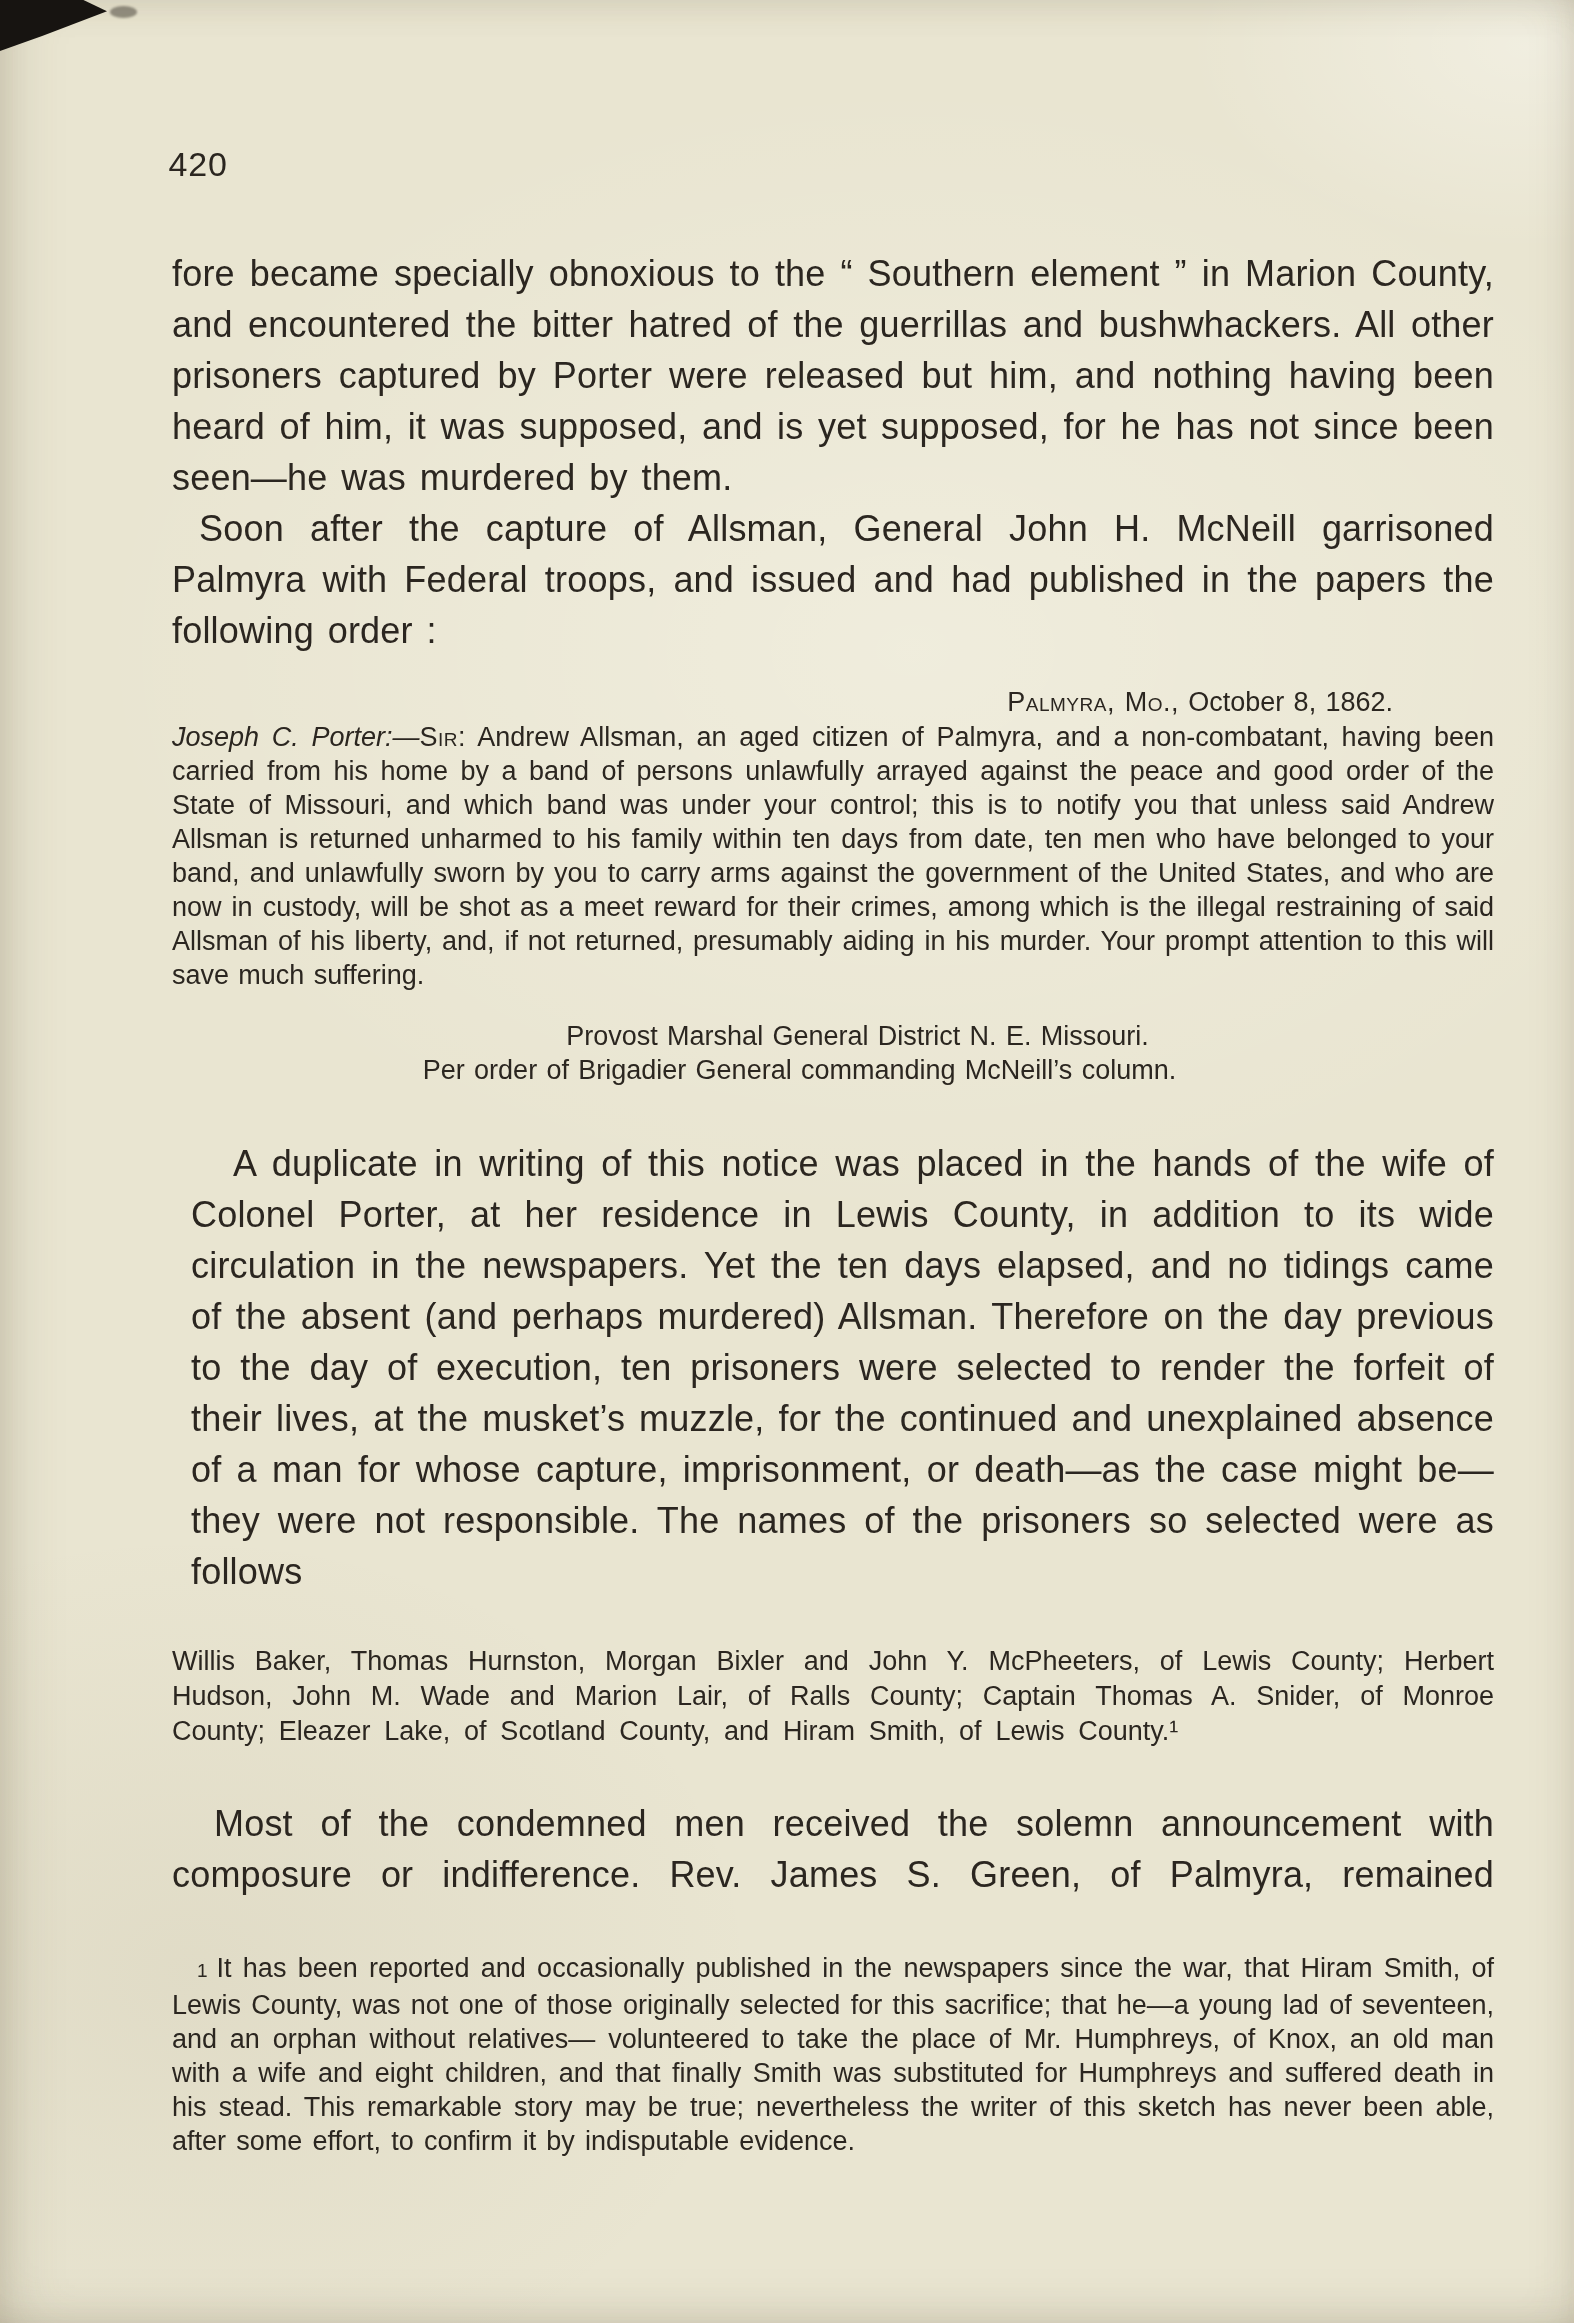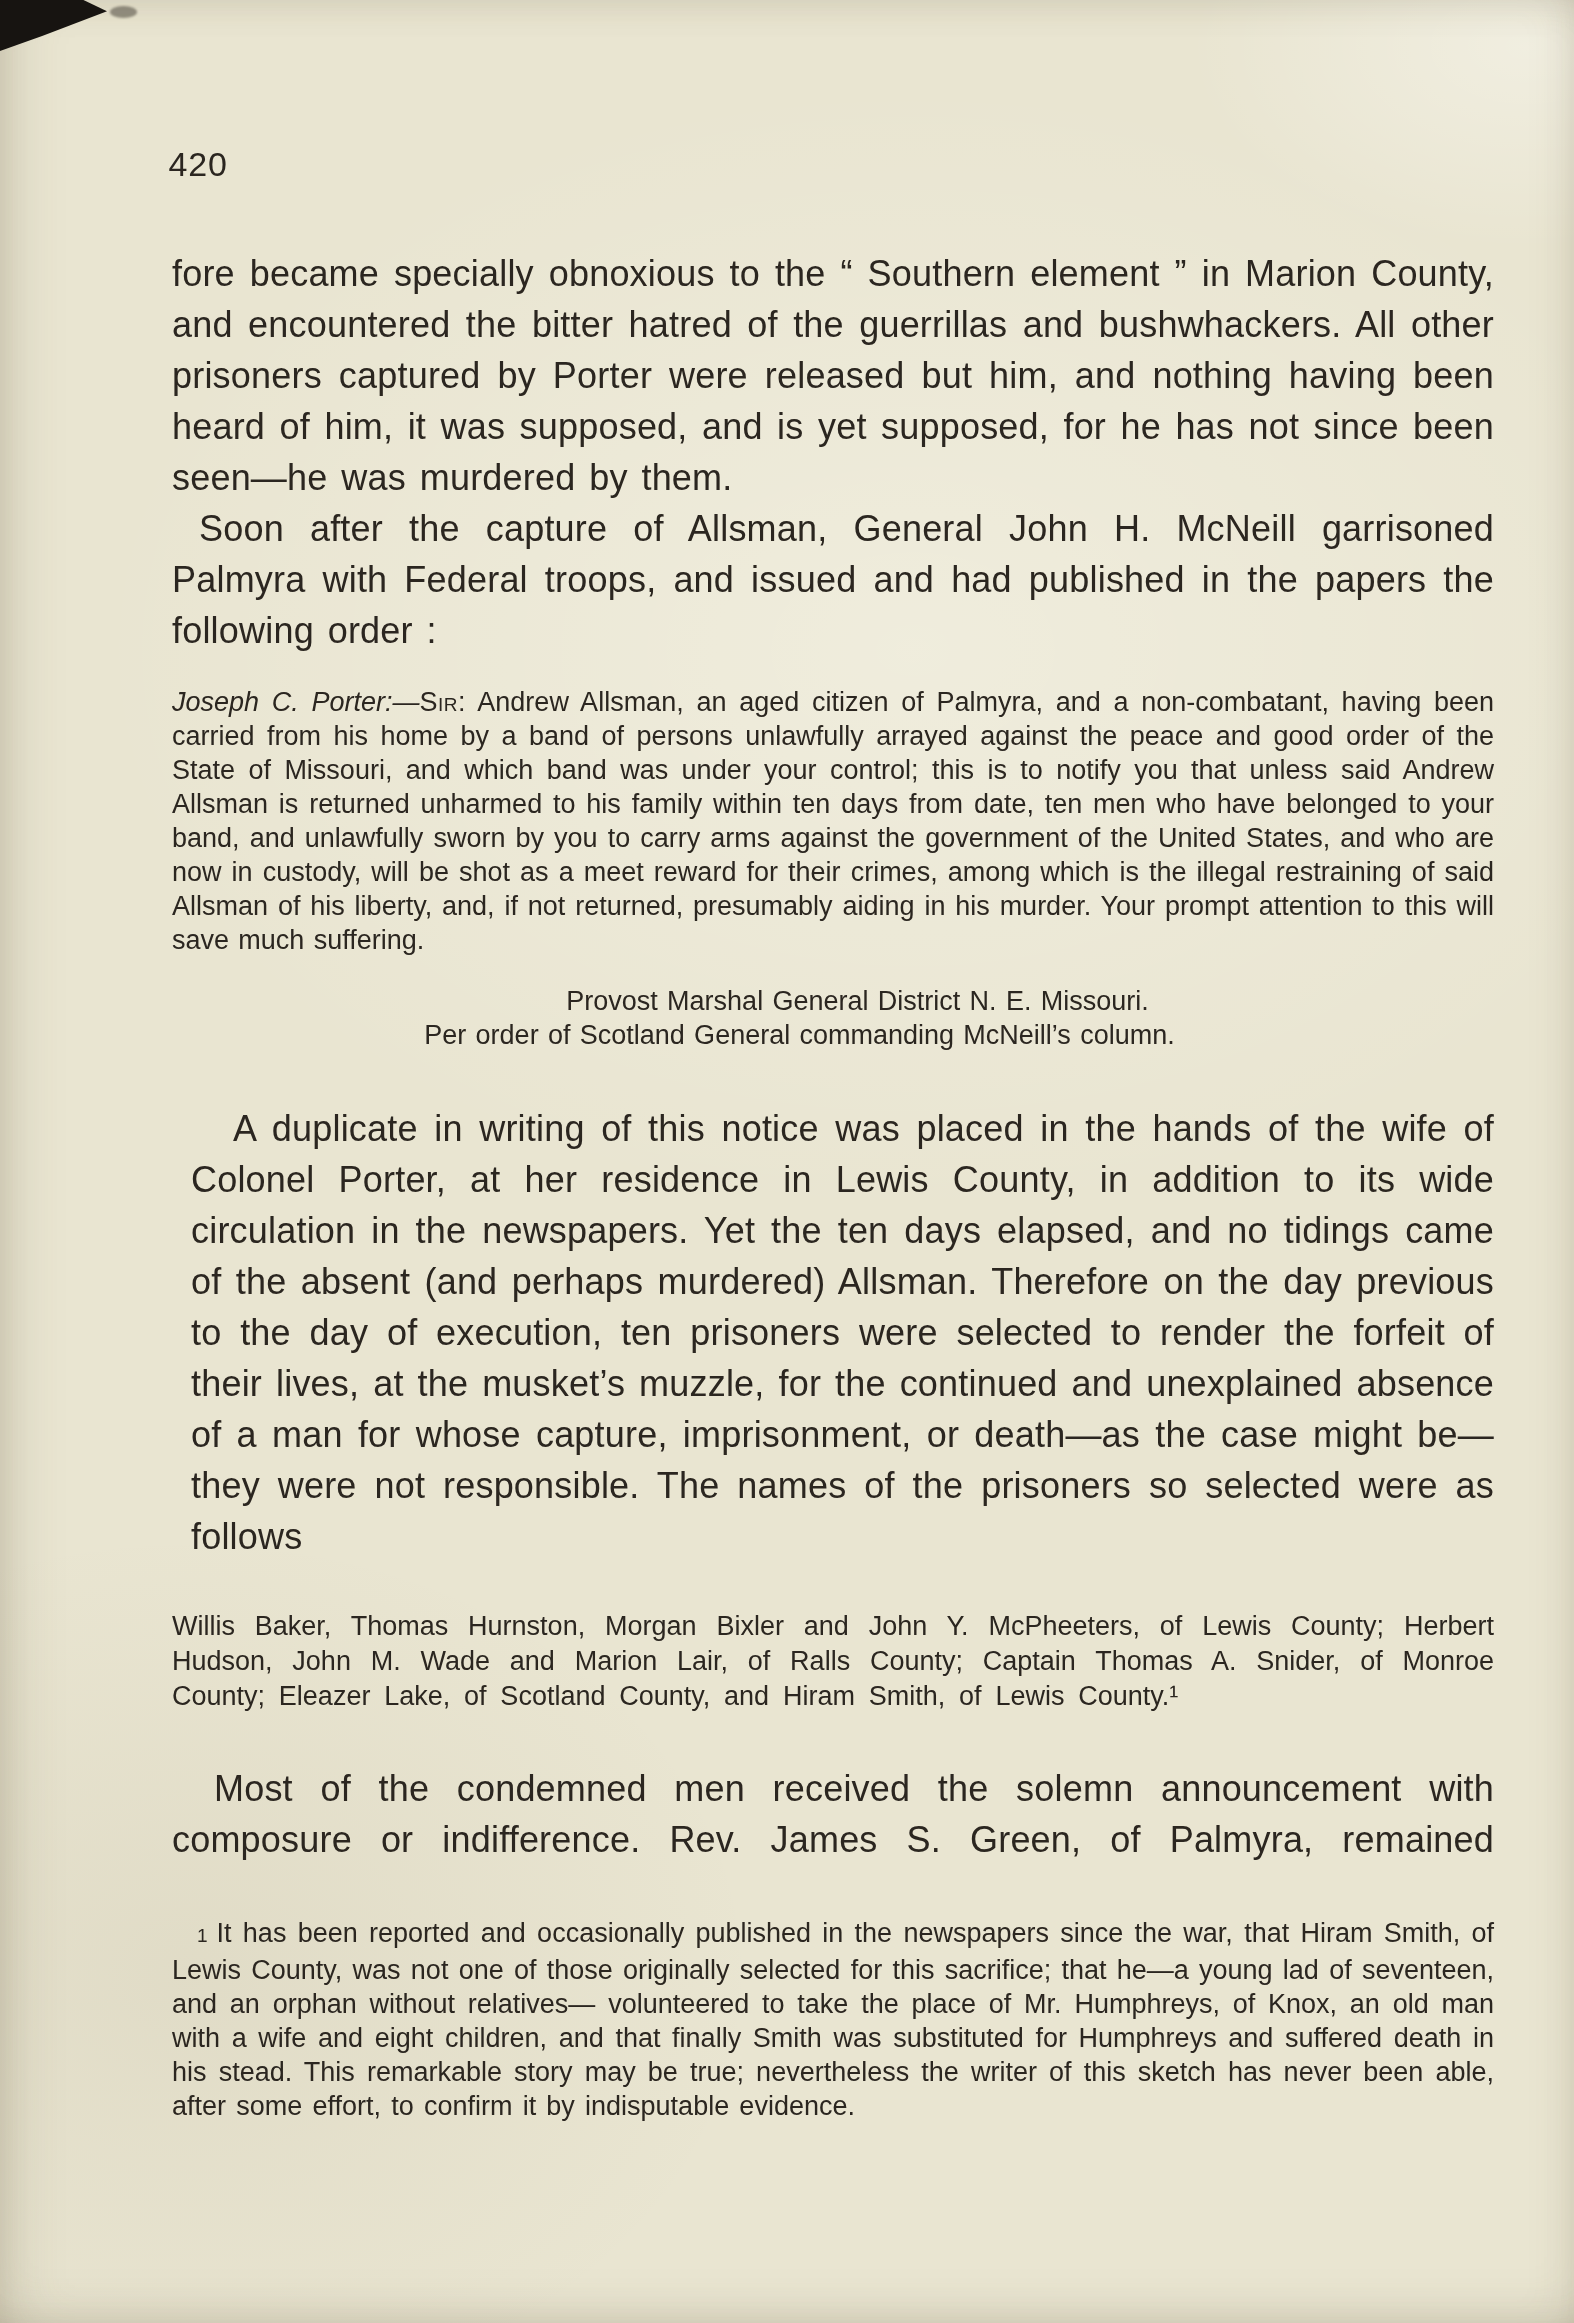--- a/index.html
+++ b/index.html
@@ -129,26 +129,30 @@
 
     <div class="header-row">
       <span class="page-num">420</span>
     </div>
 
     <p class="body-par par-first">fore became specially obnoxious to the “ Southern element ” in Marion County, and encountered the bitter hatred of the guerrillas and bushwhackers.  All other prisoners captured by Porter were released but him, and nothing having been heard of him, it was supposed, and is yet supposed, for he has not since been seen—he was murdered by them.</p>
 
     <p class="body-par indent-sm">Soon after the capture of Allsman, General John H. McNeill garrisoned Palmyra with Federal troops, and issued and had published in the papers the following order :</p>
 
     <div class="letter">
+      <div class="dateline">
+        <span class="sc">Palmyra, Mo.,</span>
+        <span>October 8, 1862.</span>
+      </div>
       <p class="letter-body">
         <span class="italic">Joseph C. Porter:—</span><span class="sc">Sir:</span>
         <span>Andrew Allsman, an aged citizen of Palmyra, and a non-combatant, having been carried from his home by a band of persons unlawfully arrayed against the peace and good order of the State of Missouri, and which band was under your control; this is to notify you that unless said Andrew Allsman is returned unharmed to his family within ten days from date, ten men who have belonged to your band, and unlawfully sworn by you to carry arms against the government of the United States, and who are now in custody, will be shot as a meet reward for their crimes, among which is the illegal restraining of said Allsman of his liberty, and, if not returned, presumably aiding in his murder.  Your prompt attention to this will save much suffering.</span>
       </p>
       <div class="sig-title">Provost Marshal General District N. E. Missouri.</div>
-      <div class="per-order">Per order of Scotland General commanding McNeill’s column.</div>
+      <div class="per-order">Per order of Brigadier General commanding McNeill’s column.</div>
     </div>
 
     <p class="body-par indent-lg par-duplicate">A duplicate in writing of this notice was placed in the hands of the wife of Colonel Porter, at her residence in Lewis County, in addition to its wide circulation in the newspapers.  Yet the ten days elapsed, and no tidings came of the absent (and perhaps murdered) Allsman.  Therefore on the day previous to the day of execution, ten prisoners were selected to render the forfeit of their lives, at the musket’s muzzle, for the continued and unexplained absence of a man for whose capture, imprisonment, or death—as the case might be—they were not responsible. The names of the prisoners so selected were as follows</p>
 
     <p class="prisoners">Willis Baker, Thomas Hurnston, Morgan Bixler and John Y. McPheeters, of Lewis County; Herbert Hudson, John M. Wade and Marion Lair, of Ralls County; Captain Thomas A. Snider, of Monroe County; Eleazer Lake, of Scotland County, and Hiram Smith, of Lewis County.¹</p>
 
     <p class="body-par indent-lg justify-last par-condemned">Most of the condemned men received the solemn announcement with composure or indifference.  Rev. James S. Green, of Palmyra, remained</p>
 
     <p class="footnote">
       <span class="fn-marker">1</span><span>It has been reported and occasionally published in the newspapers since the war, that Hiram Smith, of Lewis County, was not one of those originally selected for this sacrifice; that he—a young lad of seventeen, and an orphan without relatives— volunteered to take the place of Mr. Humphreys, of Knox, an old man with a wife and eight children, and that finally Smith was substituted for Humphreys and suffered death in his stead.  This remarkable story may be true; nevertheless the writer of this sketch has never been able, after some effort, to confirm it by indisputable evidence.</span>

